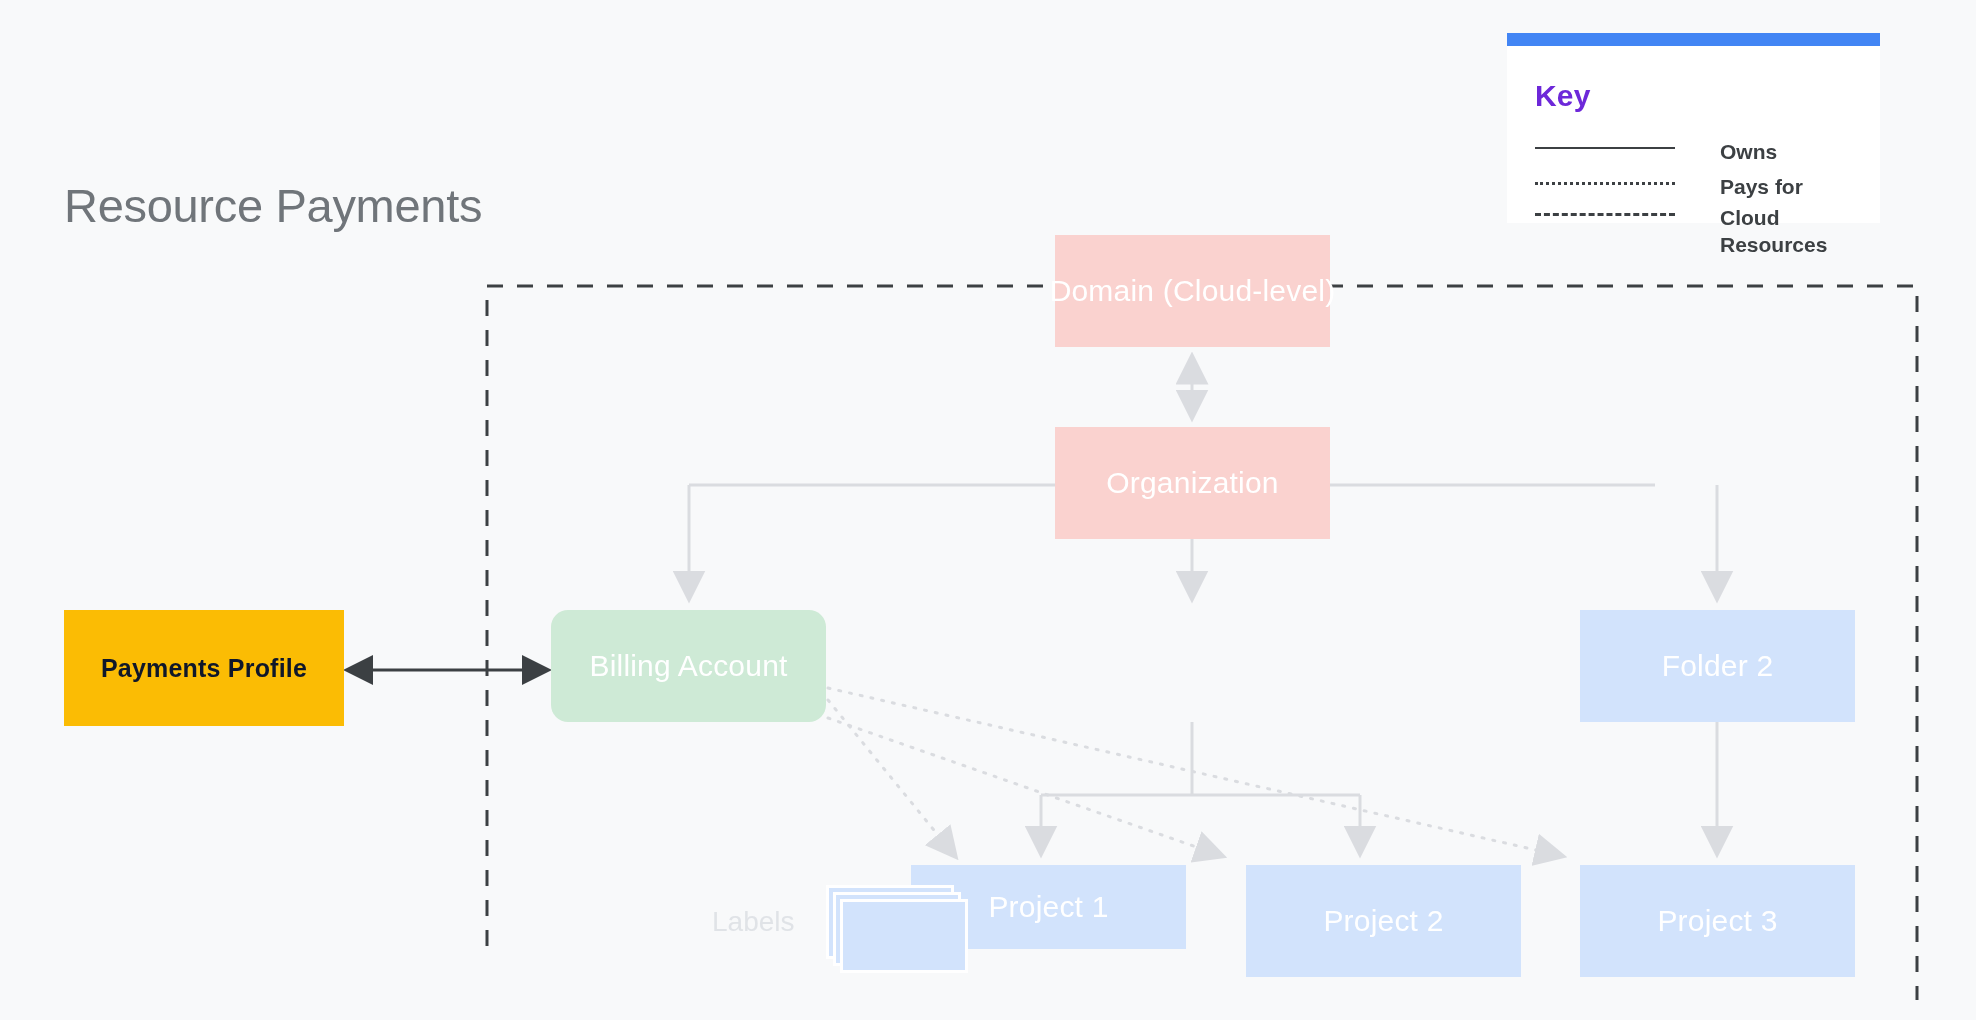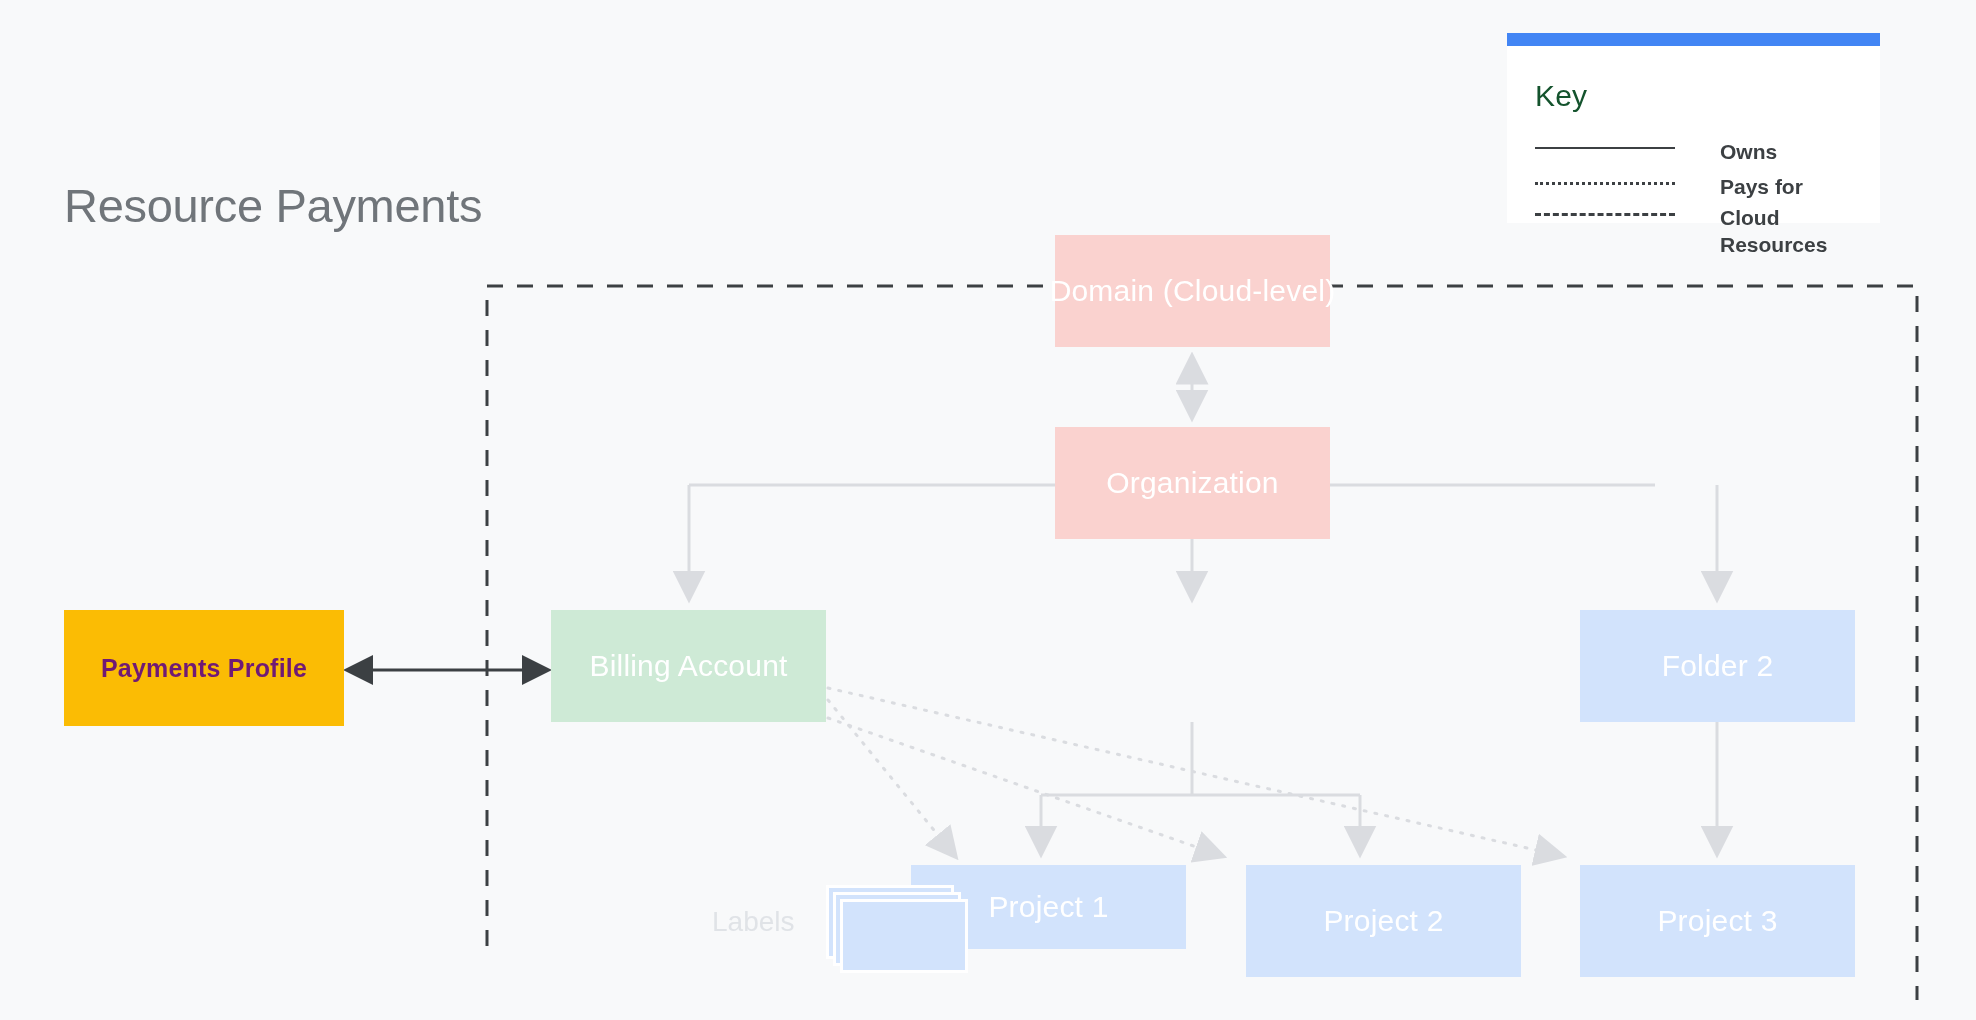--- a/index.html
+++ b/index.html
@@ -43,27 +43,27 @@
     font-size: 30px;
     font-weight: 400;
     letter-spacing: 0.2px;
     line-height: 1.15;
     text-align: center;
     white-space: nowrap;
   }
 
   .node-domain      { background: #FAD2CF; }
   .node-org         { background: #FAD2CF; }
-  .node-billing     { background: #CEEAD6; }
+  .node-billing     { background: #CEEAD6; border-radius: 17px; }
   .node-folder      { background: #D2E3FC; }
   .node-project     { background: #D2E3FC; }
 
   .node-payments {
     background: #FBBC04;
-    color: #701a75;
+    color: #0f172a;
     font-weight: 700;
     font-size: 25px;
   }
 
   
   #page-title {
     position: absolute;
     left: 64px;
     top: 178px;
     font-size: 47px;
@@ -119,22 +119,22 @@
     top: 0;
     width: 373px;
     height: 13px;
     background: #4285F4;
   }
   #key-title {
     position: absolute;
     left: 28px;
     top: 46px;
     font-size: 30px;
-    font-weight: 400;
-    color: #14532d;
+    font-weight: 700;
+    color: #6d28d9;
     letter-spacing: 0.2px;
   }
   .key-row {
     position: absolute;
     left: 28px;
     width: 330px;
     display: flex;
     align-items: flex-start;
   }
   .key-row.r1 { top: 106px; }

